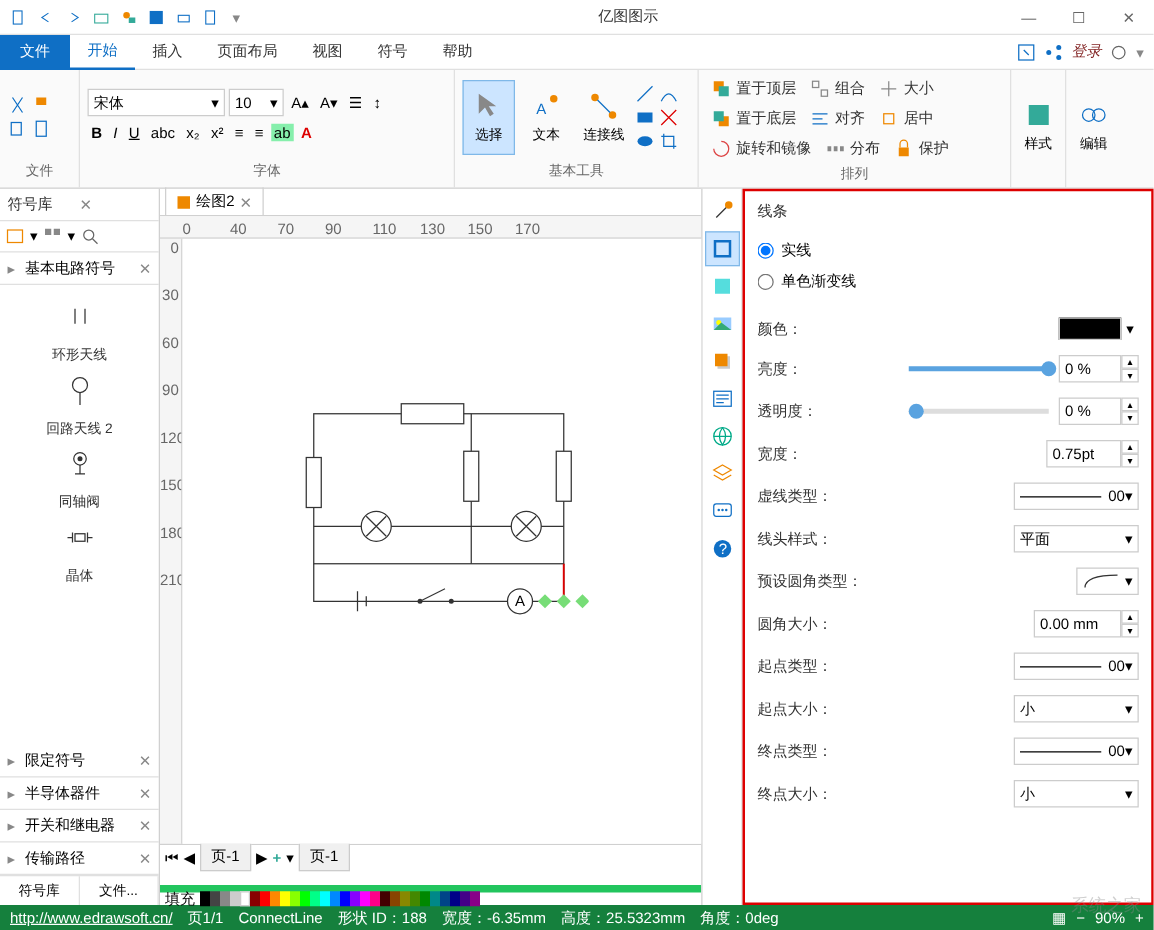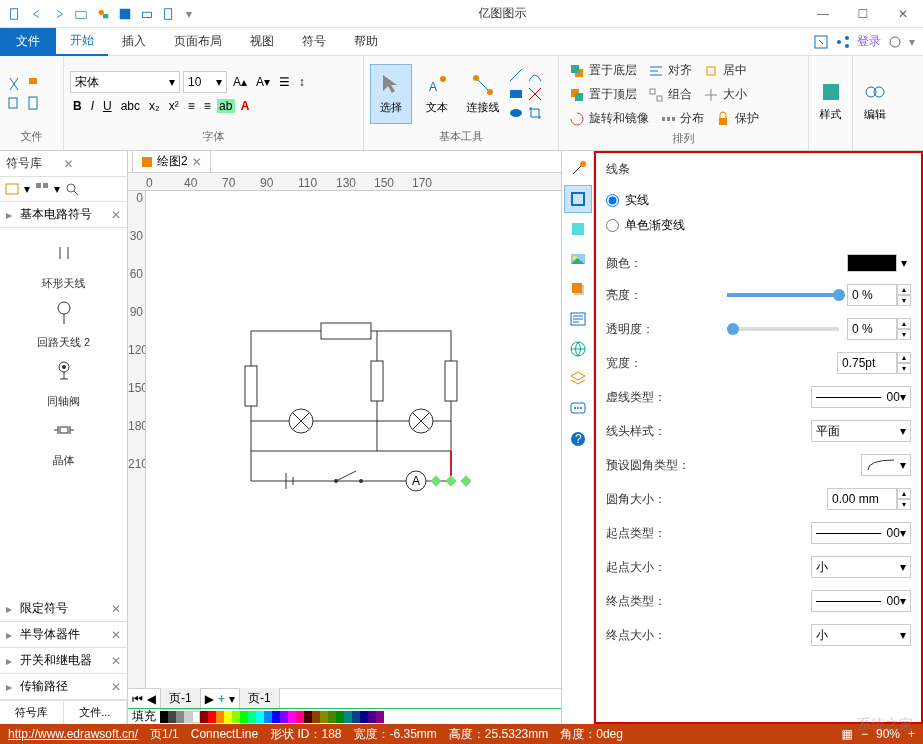--- a/index.html
+++ b/index.html
@@ -14,21 +14,21 @@
 .winctrl { display: flex; }
 .winctrl div { width: 40px; height: 28px; display: flex; align-items: center; justify-content: center; cursor: pointer; color: #666; }
 
 
 .menubar { height: 28px; display: flex; align-items: center; border-bottom: 1px solid #e0e0e0; }
 .menu-file { background: #0f6fc5; color: #fff; padding: 5px 16px; height: 28px; display: flex; align-items: center; }
 .menu-tab { padding: 5px 14px; height: 28px; display: flex; align-items: center; color: #333; cursor: pointer; }
 .menu-tab.active { color: #0f6fc5; border-bottom: 2px solid #0f6fc5; }
 .menu-right { margin-left: auto; display: flex; gap: 6px; padding-right: 8px; align-items: center; }
 .menu-right .ic { width: 16px; height: 16px; color: #0f6fc5; cursor: pointer; }
-.login-link { color: #8b5cf6; cursor: pointer; }
+.login-link { color: #7f1d1d; cursor: pointer; font-style: italic; }
 
 
 .ribbon { height: 95px; border-bottom: 1px solid #d0d0d0; display: flex; background: #fafafa; }
 .rgroup { border-right: 1px solid #e0e0e0; padding: 4px 6px; display: flex; flex-direction: column; }
 .rgroup-body { flex: 1; display: flex; align-items: center; gap: 4px; }
 .rgroup-label { text-align: center; color: #666; font-size: 11px; padding: 2px 0; }
 .rbtn { padding: 3px; display: flex; align-items: center; justify-content: center; cursor: pointer; }
 .rbtn-lg { flex-direction: column; width: 42px; height: 60px; }
 .rbtn-lg.sel { background: #cce5ff; border: 1px solid #7fb8e8; }
 .rbtn-lg svg { width: 24px; height: 24px; }
@@ -62,21 +62,21 @@
 .doc-tab { background: #fff; border: 1px solid #d0d0d0; border-bottom: none; padding: 2px 8px; display: flex; align-items: center; gap: 4px; font-size: 11px; }
 .ruler-h { height: 18px; background: #f5f5f5; border-bottom: 1px solid #ccc; font-size: 9px; color: #666; display: flex; align-items: flex-end; overflow: hidden; padding-left: 18px; }
 .ruler-tick { flex: 0 0 38px; text-align: left; }
 .canvas-row { flex: 1; display: flex; min-height: 0; }
 .ruler-v { width: 18px; background: #f5f5f5; border-right: 1px solid #ccc; font-size: 9px; color: #666; display: flex; flex-direction: column; overflow: hidden; }
 .ruler-v .tick { height: 38px; text-align: right; padding-right: 2px; }
 .canvas { flex: 1; background: #fff; position: relative; overflow: hidden; }
 .circuit { position: absolute; left: 95px; top: 120px; }
 .page-tabs { height: 20px; display: flex; align-items: center; border-top: 1px solid #d0d0d0; padding: 0 4px; gap: 4px; font-size: 11px; }
 .page-tab { padding: 2px 8px; background: #f0f0f0; border: 1px solid #ccc; }
-.color-palette { height: 16px; display: flex; align-items: center; padding: 0 4px; gap: 0; border-top: 1px solid #22c55e; }
+.color-palette { height: 16px; display: flex; align-items: center; padding: 0 4px; gap: 0; border-top: 6px solid #22c55e; margin-top: 13px; }
 .color-sw { width: 8px; height: 12px; }
 
 
 .right-panel { width: 362px; border-left: 1px solid #d0d0d0; display: flex; background: #fff; }
 .side-icons { width: 32px; border-right: 1px solid #e0e0e0; display: flex; flex-direction: column; padding-top: 4px; gap: 2px; }
 .side-ic { width: 28px; height: 28px; margin: 0 auto; display: flex; align-items: center; justify-content: center; cursor: pointer; }
 .side-ic.sel { background: #cce5ff; border: 1px solid #7fb8e8; }
 .props { flex: 1; border: 2px solid #d00; display: flex; flex-direction: column; padding: 8px 10px; overflow: auto; }
 .props-title { color: #333; font-size: 12px; margin-bottom: 6px; }
 .radio-row { display: flex; align-items: center; gap: 6px; padding: 4px 0; }
@@ -86,21 +86,21 @@
 .prop-val { width: 100px; border: 1px solid #ccc; height: 22px; display: flex; align-items: center; padding: 0 4px; background: #fff; }
 .prop-spin { width: 14px; display: flex; flex-direction: column; }
 .prop-spin div { height: 11px; border: 1px solid #ccc; font-size: 8px; text-align: center; line-height: 9px; cursor: pointer; }
 .slider { flex: 1; height: 4px; background: #ddd; position: relative; margin: 0 8px; }
 .slider .track { height: 100%; background: #5aa3e0; }
 .slider .thumb { width: 12px; height: 12px; background: #5aa3e0; border-radius: 50%; position: absolute; top: -4px; }
 .color-pick { width: 50px; height: 18px; background: #000; border: 1px solid #ccc; }
 .dash-preview { flex: 1; height: 1px; background: #000; }
 
 
-.statusbar { height: 20px; background: #c2410c; color: #fff; display: flex; align-items: center; padding: 0 8px; gap: 12px; font-size: 11px; }
+.statusbar { height: 20px; background: #15803d; color: #fff; display: flex; align-items: center; padding: 0 8px; gap: 12px; font-size: 11px; }
 .statusbar a { color: #fff; text-decoration: underline; }
 .status-right { margin-left: auto; display: flex; align-items: center; gap: 8px; }
 .watermark { position: absolute; right: 10px; bottom: 10px; opacity: 0.4; font-size: 14px; color: #888; pointer-events: none; }
 </style>
 </head>
 <body>
 
 <div class="titlebar">
   <div class="qat">
     <div class="qat-btn">
@@ -296,58 +296,58 @@
       </div>
     </div>
     <div class="rgroup-label">基本工具</div>
   </div>
   <div class="rgroup" style="width:250px">
     <div class="rgroup-body">
         <div class="rcol">
       <div class="rrow">
         <div class="arrange-item">
               <svg class="ic-sm" viewBox="0 0 16 16">
+                <rect x="2" y="2" width="8" height="8" fill="#e80"></rect>
+                <rect x="6" y="6" width="8" height="8" fill="#3a9"></rect>
+              </svg>
+              <span>置于顶层</span>
+            </div>
+        <div class="arrange-item">
+              <svg class="ic-sm" viewBox="0 0 16 16">
+                <rect x="2" y="2" width="5" height="5" fill="none" stroke="#888"></rect>
+                <rect x="9" y="9" width="5" height="5" fill="none" stroke="#888"></rect>
+              </svg>
+              <span>组合</span>
+            </div>
+        <div class="arrange-item">
+              <svg class="ic-sm" viewBox="0 0 16 16">
+                <path d="M2 8 L14 8 M8 2 L8 14" stroke="#888"></path>
+              </svg>
+              <span>大小</span>
+            </div>
+      </div>
+      <div class="rrow">
+        <div class="arrange-item">
+              <svg class="ic-sm" viewBox="0 0 16 16">
                 <rect x="6" y="6" width="8" height="8" fill="#e80"></rect>
                 <rect x="2" y="2" width="8" height="8" fill="#3a9"></rect>
               </svg>
               <span>置于底层</span>
             </div>
         <div class="arrange-item">
               <svg class="ic-sm" viewBox="0 0 16 16">
                 <path d="M2 4 L14 4 M2 8 L10 8 M2 12 L14 12" stroke="#0f6fc5"></path>
               </svg>
               <span>对齐</span>
             </div>
         <div class="arrange-item">
               <svg class="ic-sm" viewBox="0 0 16 16">
                 <rect x="4" y="4" width="8" height="8" fill="none" stroke="#e80"></rect>
               </svg>
               <span>居中</span>
-            </div>
-      </div>
-      <div class="rrow">
-        <div class="arrange-item">
-              <svg class="ic-sm" viewBox="0 0 16 16">
-                <rect x="2" y="2" width="8" height="8" fill="#e80"></rect>
-                <rect x="6" y="6" width="8" height="8" fill="#3a9"></rect>
-              </svg>
-              <span>置于顶层</span>
-            </div>
-        <div class="arrange-item">
-              <svg class="ic-sm" viewBox="0 0 16 16">
-                <rect x="2" y="2" width="5" height="5" fill="none" stroke="#888"></rect>
-                <rect x="9" y="9" width="5" height="5" fill="none" stroke="#888"></rect>
-              </svg>
-              <span>组合</span>
-            </div>
-        <div class="arrange-item">
-              <svg class="ic-sm" viewBox="0 0 16 16">
-                <path d="M2 8 L14 8 M8 2 L8 14" stroke="#888"></path>
-              </svg>
-              <span>大小</span>
             </div>
       </div>
       <div class="rrow">
         <div class="arrange-item">
               <svg class="ic-sm" viewBox="0 0 16 16">
                 <path d="M8 2 A6 6 0 1 1 2 8" fill="none" stroke="#d44"></path>
               </svg>
               <span>旋转和镜像</span>
             </div>
         <div class="arrange-item">

